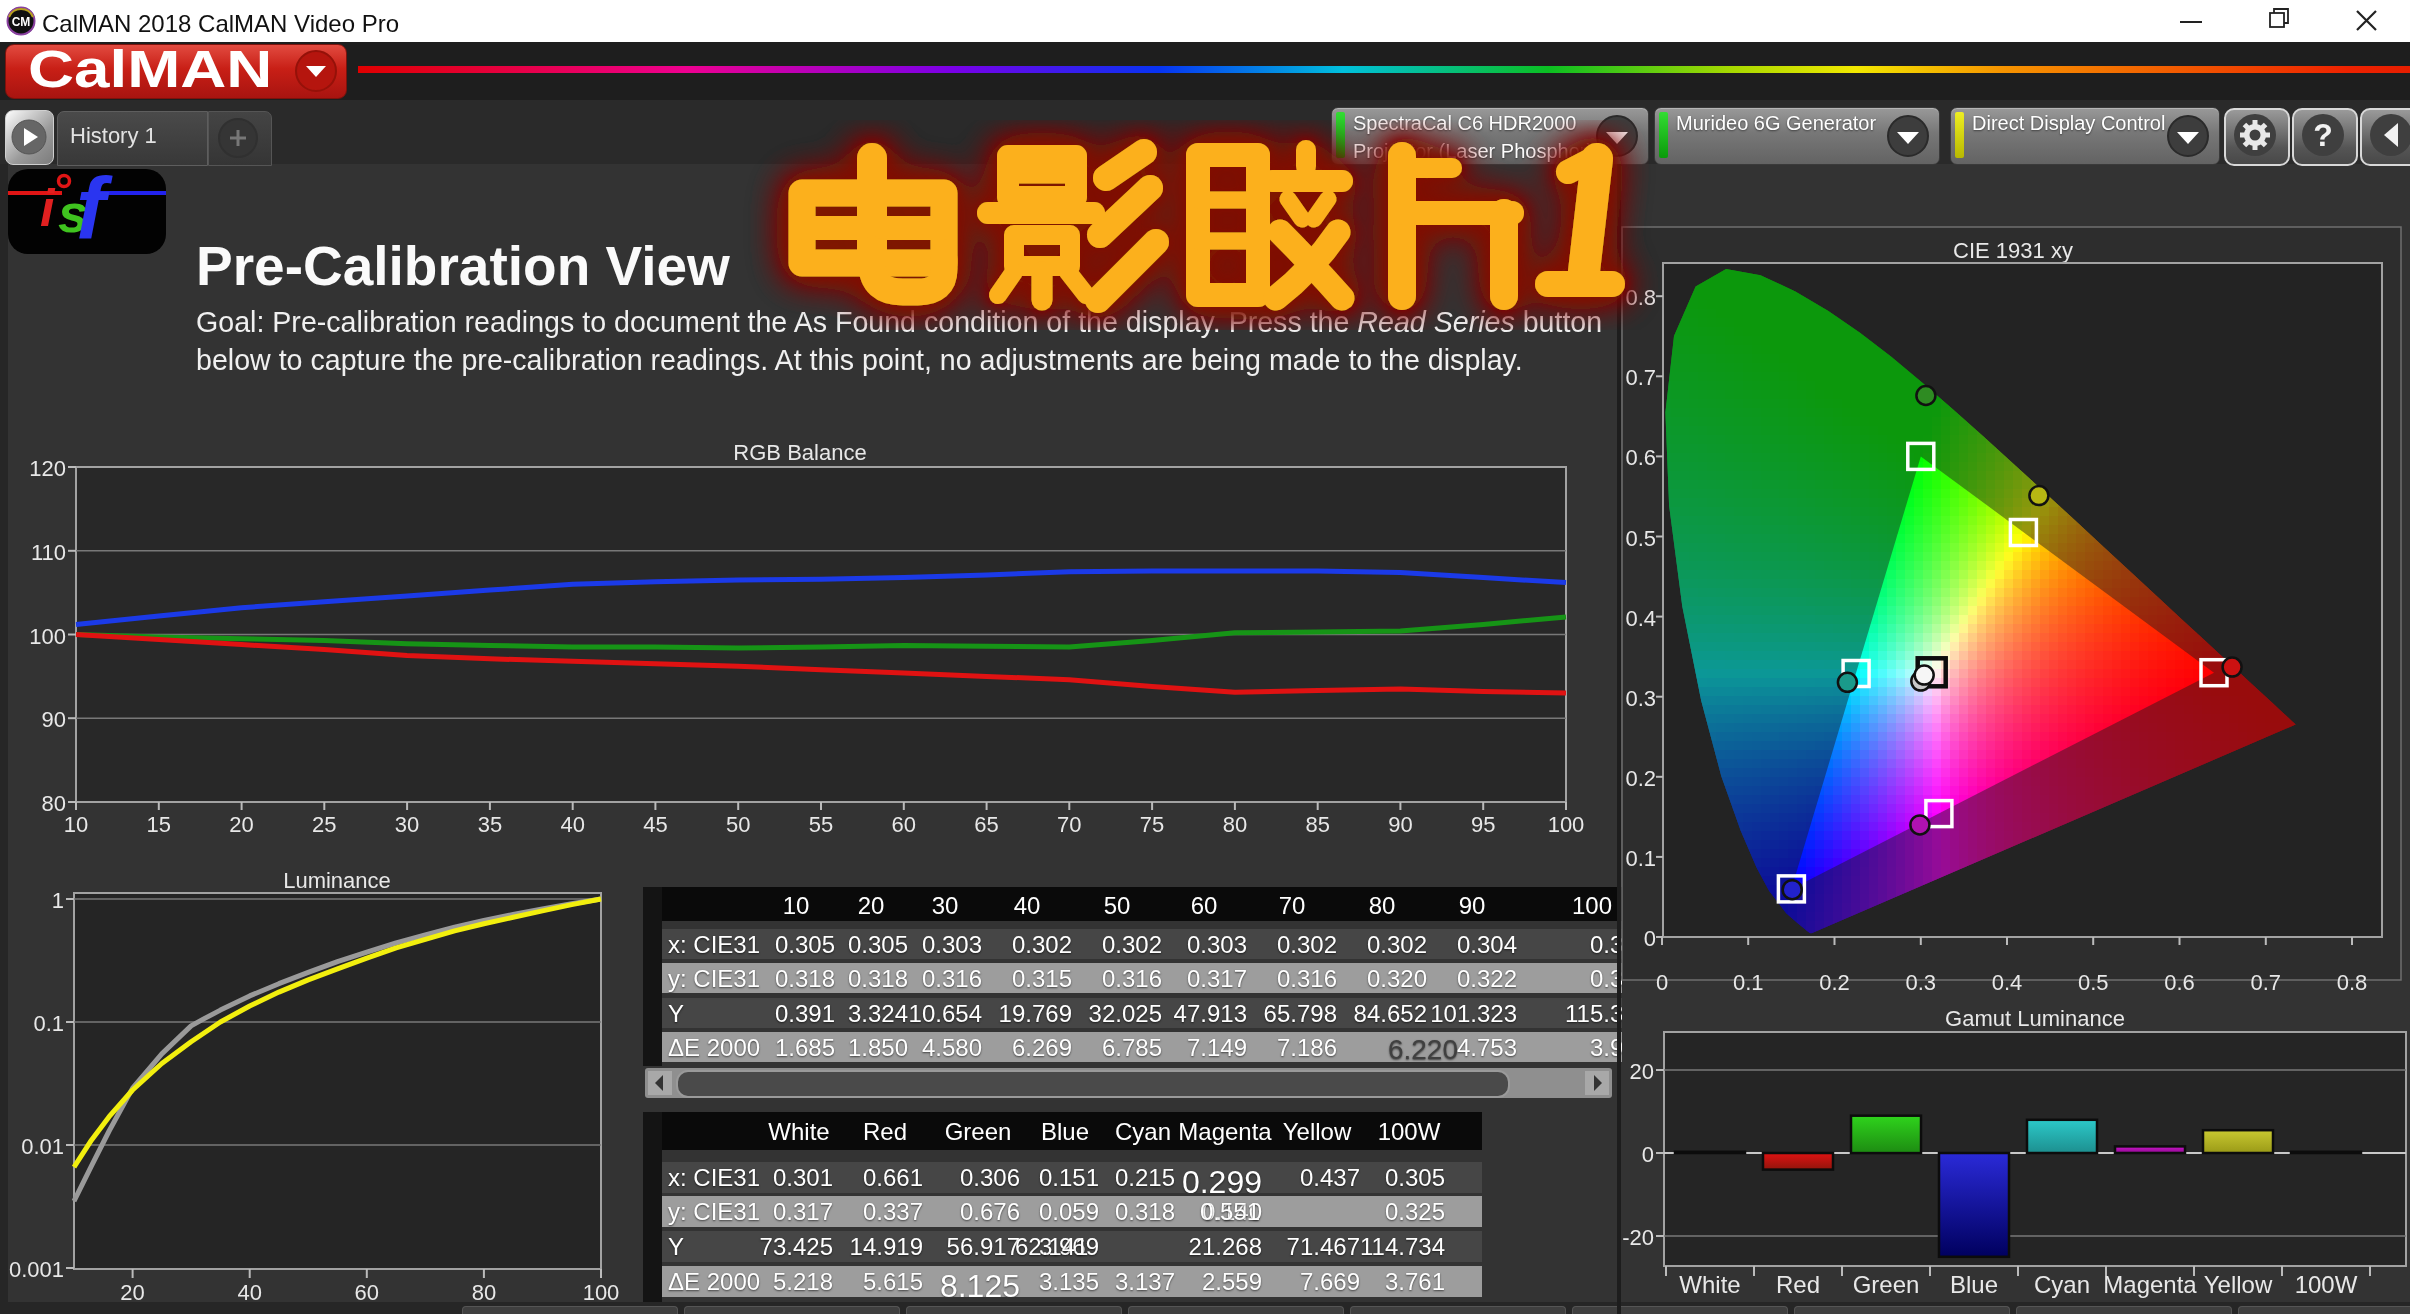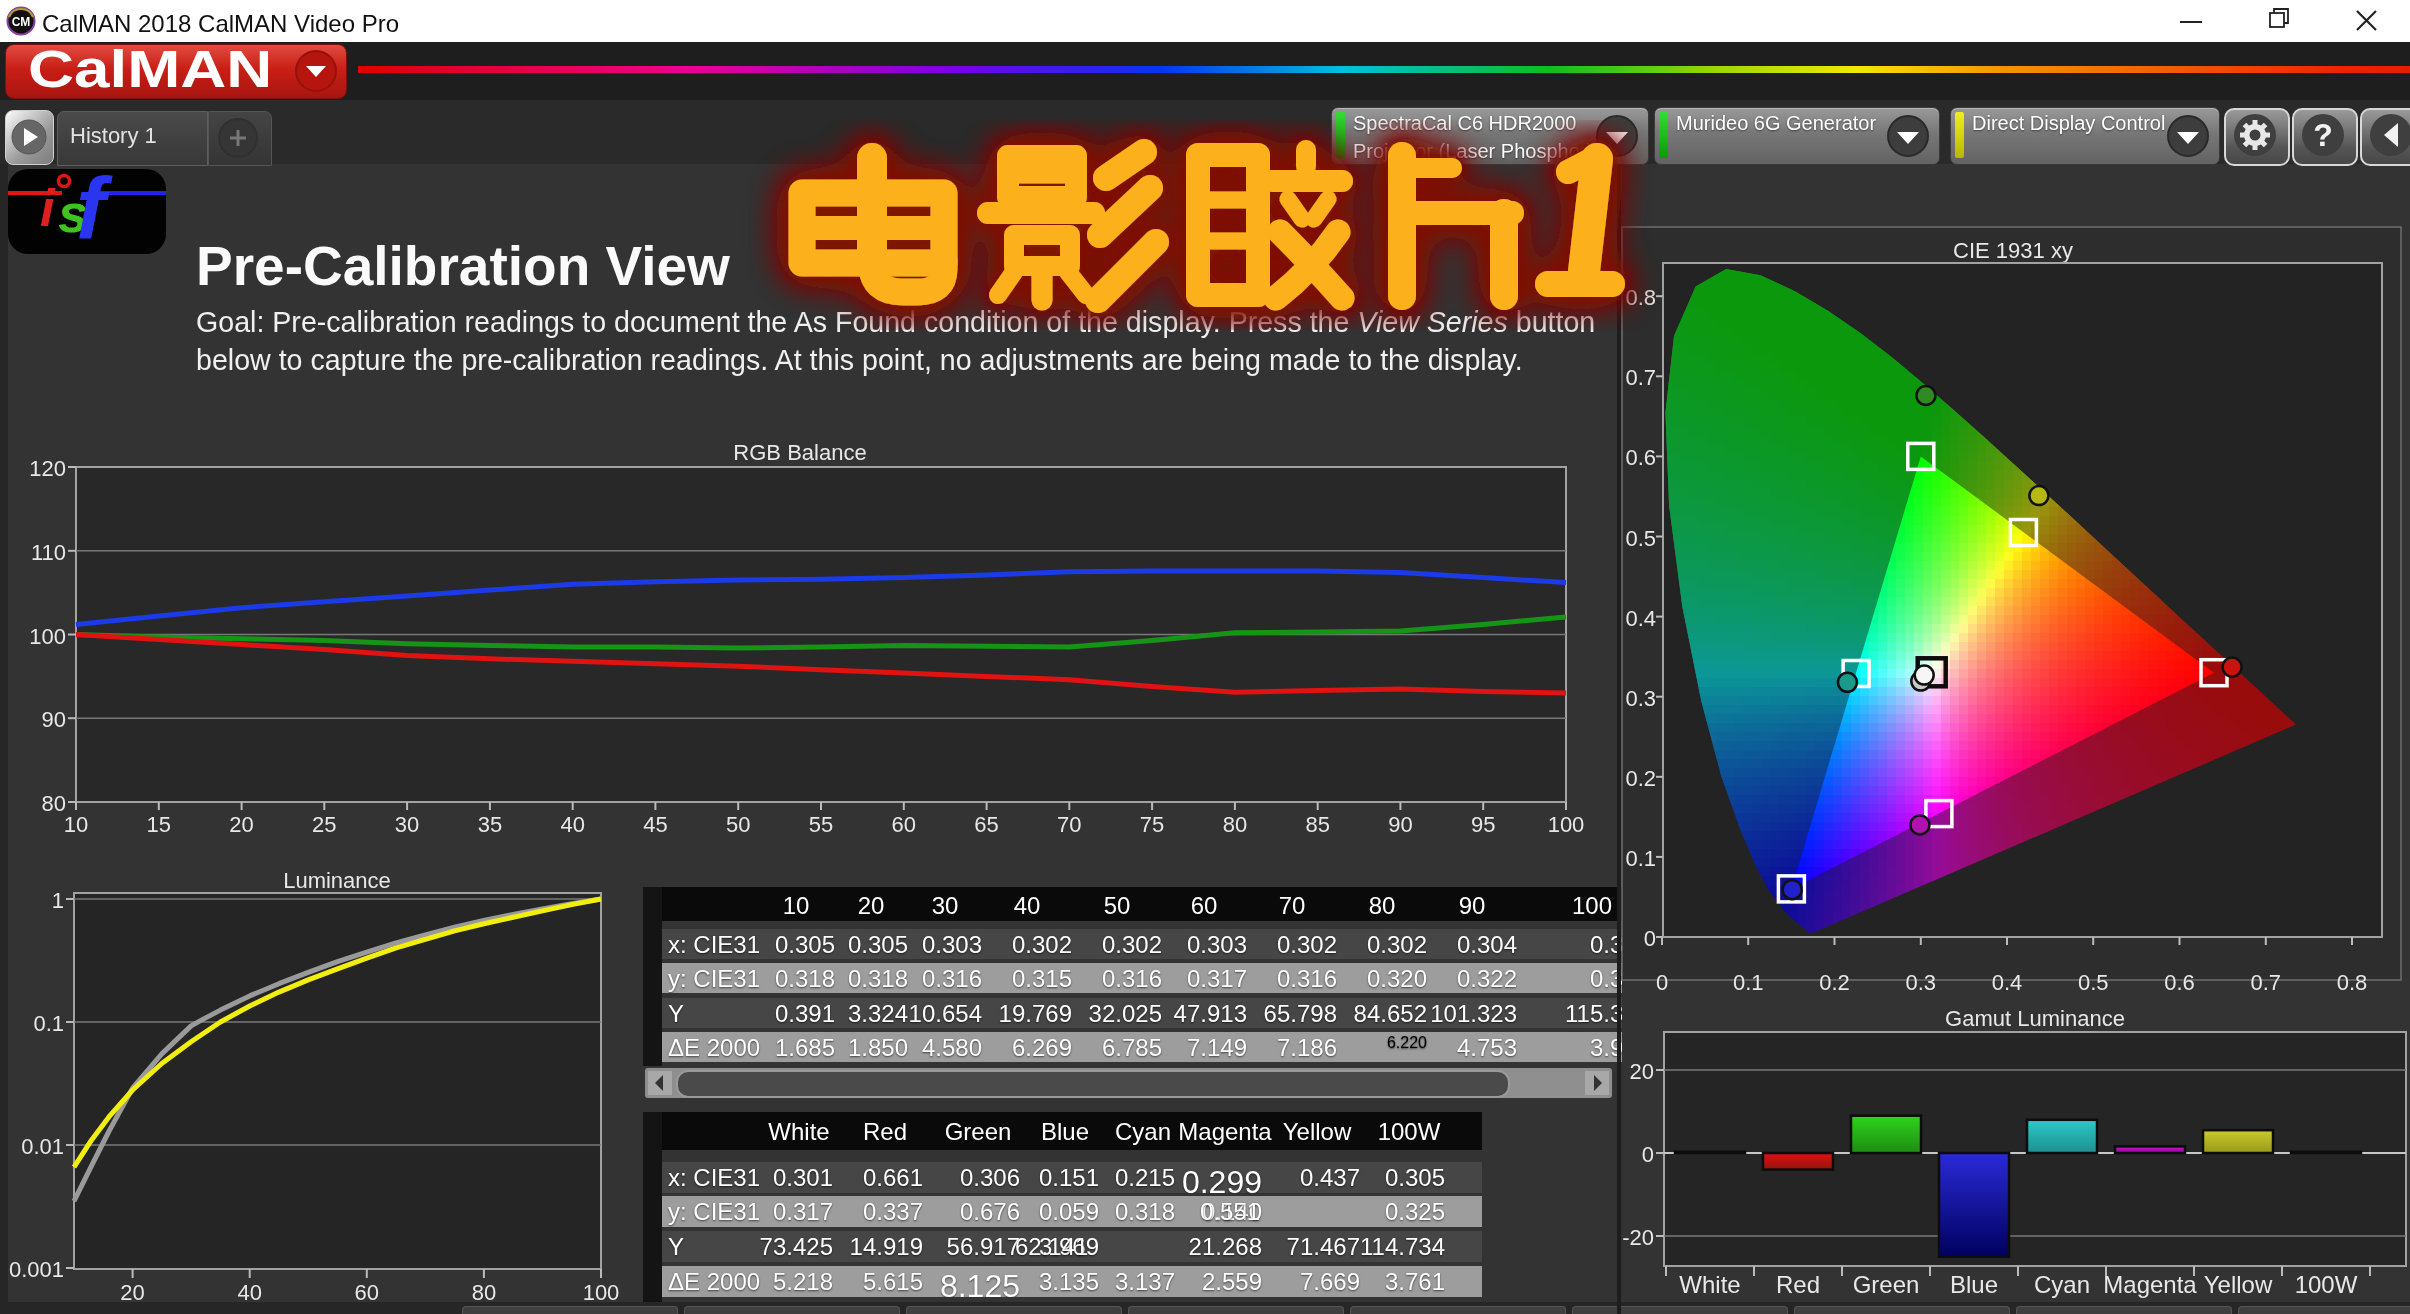--- a/index.html
+++ b/index.html
@@ -100,21 +100,21 @@
     <line x1="8" y1="33" x2="62" y2="33" stroke="#e01515" stroke-width="4"></line>
     <line x1="98" y1="33" x2="166" y2="33" stroke="#2222ee" stroke-width="4"></line>
     <circle cx="64" cy="21" r="5.5" fill="none" stroke="#e01515" stroke-width="3.5"></circle>
     <g font-family="Liberation Serif,serif" font-style="italic" font-weight="bold">
       <text x="40" y="66" font-size="52" fill="#e02020">i</text>
       <text x="58" y="72" font-size="54" fill="#3fc31f">s</text>
       <text x="76" y="78" font-size="88" fill="#2a35f0">f</text>
     </g>
   </svg>
 <div style="position:absolute;left:196px;top:234px;font-size:55px;font-weight:bold;color:#fafafa">Pre-Calibration View</div>
-<div style="position:absolute;left:196px;top:303px;width:1430px;font-size:28.6px;line-height:38px;color:#f0f0f0">Goal: Pre-calibration readings to document the As Found condition of the display. Press the <i>View Series</i> button below to capture the pre-calibration readings. At this point, no adjustments are being made to the display.</div>
+<div style="position:absolute;left:196px;top:303px;width:1430px;font-size:28.6px;line-height:38px;color:#f0f0f0">Goal: Pre-calibration readings to document the As Found condition of the display. Press the <i>Read Series</i> button below to capture the pre-calibration readings. At this point, no adjustments are being made to the display.</div>
 <div style="position:absolute;left:643px;top:887px;width:19px;height:179px;background:#141414"></div>
 <div style="position:absolute;left:643px;top:1112px;width:19px;height:190px;background:#141414"></div>
 <div style="position:absolute;left:662px;top:887px;width:960px;height:34px;background:#0a0a0a;overflow:hidden">
 <span style="position:absolute;left:74px;top:5px;width:120px;text-align:center;font-size:24px;color:#fff">10</span>
 <span style="position:absolute;left:149px;top:5px;width:120px;text-align:center;font-size:24px;color:#fff">20</span>
 <span style="position:absolute;left:223px;top:5px;width:120px;text-align:center;font-size:24px;color:#fff">30</span>
 <span style="position:absolute;left:305px;top:5px;width:120px;text-align:center;font-size:24px;color:#fff">40</span>
 <span style="position:absolute;left:395px;top:5px;width:120px;text-align:center;font-size:24px;color:#fff">50</span>
 <span style="position:absolute;left:482px;top:5px;width:120px;text-align:center;font-size:24px;color:#fff">60</span>
 <span style="position:absolute;left:570px;top:5px;width:120px;text-align:center;font-size:24px;color:#fff">70</span>
@@ -163,21 +163,21 @@
 </div>
 <div style="position:absolute;left:662px;top:1032px;width:960px;height:30px;background:#9d9d9d;overflow:hidden">
 <span style="position:absolute;left:6px;top:2px;font-size:24px;color:#fff;text-shadow:0 1px 2px rgba(0,0,0,.6)">ΔE 2000</span>
 <span style="position:absolute;left:13px;top:2px;width:160px;text-align:right;font-size:24px;color:#fff;text-shadow:0 1px 2px rgba(0,0,0,.6)">1.685</span>
 <span style="position:absolute;left:86px;top:2px;width:160px;text-align:right;font-size:24px;color:#fff;text-shadow:0 1px 2px rgba(0,0,0,.6)">1.850</span>
 <span style="position:absolute;left:160px;top:2px;width:160px;text-align:right;font-size:24px;color:#fff;text-shadow:0 1px 2px rgba(0,0,0,.6)">4.580</span>
 <span style="position:absolute;left:250px;top:2px;width:160px;text-align:right;font-size:24px;color:#fff;text-shadow:0 1px 2px rgba(0,0,0,.6)">6.269</span>
 <span style="position:absolute;left:340px;top:2px;width:160px;text-align:right;font-size:24px;color:#fff;text-shadow:0 1px 2px rgba(0,0,0,.6)">6.785</span>
 <span style="position:absolute;left:425px;top:2px;width:160px;text-align:right;font-size:24px;color:#fff;text-shadow:0 1px 2px rgba(0,0,0,.6)">7.149</span>
 <span style="position:absolute;left:515px;top:2px;width:160px;text-align:right;font-size:24px;color:#fff;text-shadow:0 1px 2px rgba(0,0,0,.6)">7.186</span>
-<span style="position:absolute;left:605px;top:2px;width:160px;text-align:right;font-size:16px;color:#000000;text-shadow:0 1px 2px rgba(0,0,0,.6)">6.220</span>
+<span style="position:absolute;left:636px;top:2px;width:160px;text-align:right;font-size:28px;color:#404040;text-shadow:0 1px 2px rgba(0,0,0,.6)">6.220</span>
 <span style="position:absolute;left:695px;top:2px;width:160px;text-align:right;font-size:24px;color:#fff;text-shadow:0 1px 2px rgba(0,0,0,.6)">4.753</span>
 <span style="position:absolute;left:828px;top:2px;width:160px;text-align:right;font-size:24px;color:#fff;text-shadow:0 1px 2px rgba(0,0,0,.6)">3.941</span>
 </div>
 <div style="position:absolute;left:645px;top:1068px;width:967px;height:30px;background:#8f8f8f;border-radius:3px"></div>
 <div style="position:absolute;left:648px;top:1071px;width:24px;height:24px;background:#a8a8a8"></div>
 <svg style="position:absolute;left:648px;top:1071px" width="24" height="24">
     <path d="M15 4 L7 12 L15 20 Z" fill="#333"></path>
   </svg>
 <div style="position:absolute;left:1585px;top:1071px;width:24px;height:24px;background:#a8a8a8"></div>
 <svg style="position:absolute;left:1585px;top:1071px" width="24" height="24">

